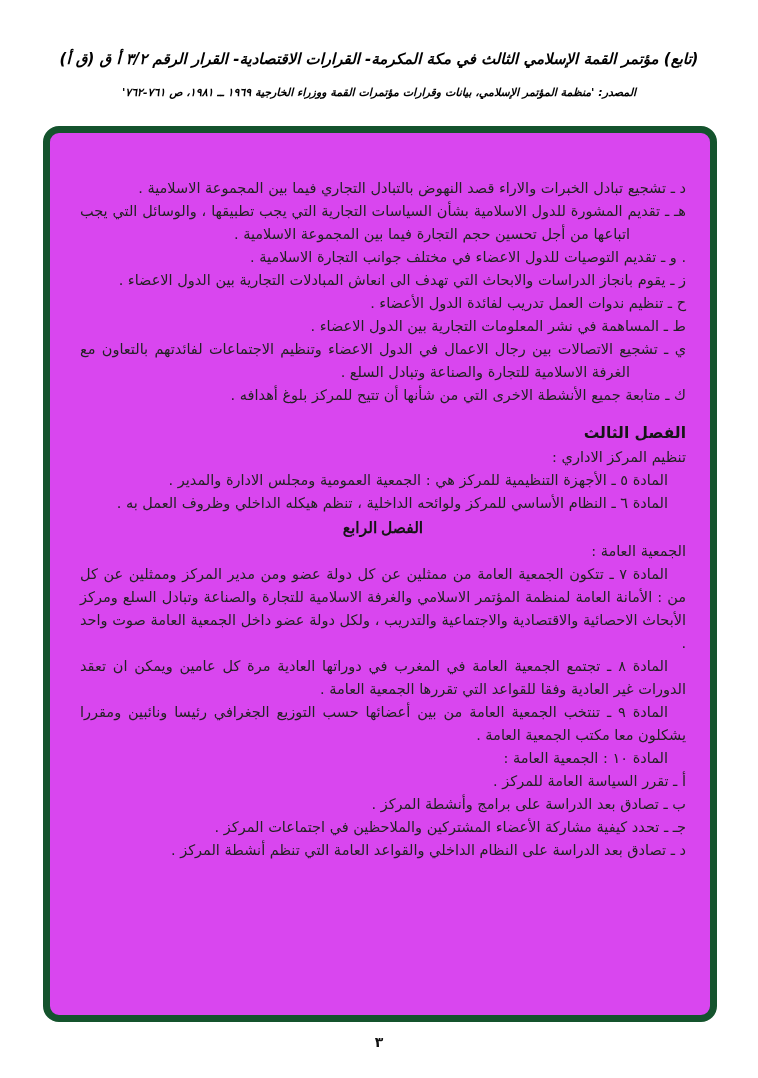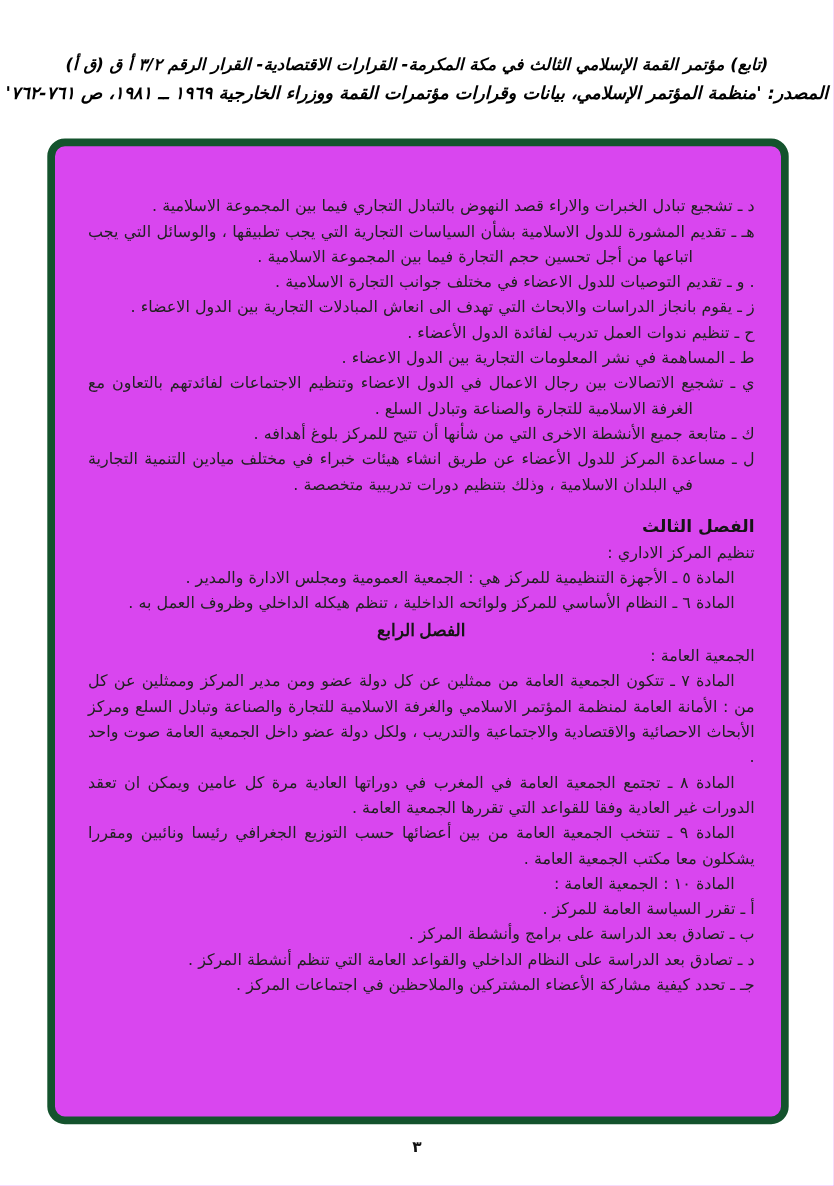--- a/index.html
+++ b/index.html
@@ -8,21 +8,21 @@
     font-family:"DejaVu Sans", sans-serif;color:#1c1c1c;
   }
   .page{position:absolute;inset:0;overflow:hidden;}
 
   
   .doc-header{
     position:absolute;top:50px;left:0;right:0;
     direction:rtl;text-align:center;color:#000;font-style:italic;
   }
   .doc-title{font-size:15px;font-weight:bold;white-space:nowrap;}
-  .doc-source{margin-top:7px;font-size:16px;font-weight:bold;white-space:nowrap;}
+  .doc-source{margin-top:18px;font-size:11px;font-weight:bold;white-space:nowrap;}
 
   
   .frame{
     position:absolute;left:43px;top:126px;width:674px;height:896px;
     border:7px solid #14532d;border-radius:16px;box-sizing:border-box;
     background:#d946ef;overflow:hidden;
   }
 
   
   .content{
@@ -77,38 +77,37 @@
     <div class="content" dir="rtl">
 
       <p class="clause">د ـ تشجيع تبادل الخبرات والاراء قصد النهوض بالتبادل التجاري فيما بين المجموعة الاسلامية .</p>
       <p class="clause">هـ ـ تقديم المشورة للدول الاسلامية بشأن السياسات التجارية التي يجب تطبيقها ، والوسائل التي يجب اتباعها من أجل تحسين حجم التجارة فيما بين المجموعة الاسلامية .</p>
       <p class="clause">. و ـ تقديم التوصيات للدول الاعضاء في مختلف جوانب التجارة الاسلامية .</p>
       <p class="clause">ز ـ يقوم بانجاز الدراسات والابحاث التي تهدف الى انعاش المبادلات التجارية بين الدول الاعضاء .</p>
       <p class="clause">ح ـ تنظيم ندوات العمل تدريب لفائدة الدول الأعضاء .</p>
       <p class="clause">ط ـ المساهمة في نشر المعلومات التجارية بين الدول الاعضاء .</p>
       <p class="clause">ي ـ تشجيع الاتصالات بين رجال الاعمال في الدول الاعضاء وتنظيم الاجتماعات لفائدتهم بالتعاون مع الغرفة الاسلامية للتجارة والصناعة وتبادل السلع .</p>
       <p class="clause mt-k">ك ـ متابعة جميع الأنشطة الاخرى التي من شأنها أن تتيح للمركز بلوغ أهدافه .</p>
-      <p class="clause mt-l">ل ـ مساعدة المركز للدول الأعضاء عن طريق انشاء هيئات خبراء في مختلف ميادين التنمية التجارية في البلدان الاسلامية ، وذلك بتنظيم دورات تدريبية متخصصة .</p>
 
       <h3 class="chapter-heading mt-h3">الفصل الثالث</h3>
       <p class="intro mt-i3">تنظيم المركز الاداري :</p>
       <p class="article mt-a5">المادة ٥ ـ الأجهزة التنظيمية للمركز هي : الجمعية العمومية ومجلس الادارة والمدير .</p>
       <p class="article mt-a6">المادة ٦ ـ النظام الأساسي للمركز ولوائحه الداخلية ، تنظم هيكله الداخلي وظروف العمل به .</p>
 
       <h3 class="chapter-heading mt-h4">الفصل الرابع</h3>
       <p class="intro mt-i4">الجمعية العامة :</p>
       <p class="article mt-a7">المادة ٧ ـ تتكون الجمعية العامة من ممثلين عن كل دولة عضو ومن مدير المركز وممثلين عن كل من : الأمانة العامة لمنظمة المؤتمر الاسلامي والغرفة الاسلامية للتجارة والصناعة وتبادل السلع ومركز الأبحاث الاحصائية والاقتصادية والاجتماعية والتدريب ، ولكل دولة عضو داخل الجمعية العامة صوت واحد .</p>
       <p class="article mt-a8">المادة ٨ ـ تجتمع الجمعية العامة في المغرب في دوراتها العادية مرة كل عامين ويمكن ان تعقد الدورات غير العادية وفقا للقواعد التي تقررها الجمعية العامة .</p>
       <p class="article mt-a9">المادة ٩ ـ تنتخب الجمعية العامة من بين أعضائها حسب التوزيع الجغرافي رئيسا ونائبين ومقررا يشكلون معا مكتب الجمعية العامة .</p>
       <p class="article mt-a10">المادة ١٠ : الجمعية العامة :</p>
 
       <p class="clause mt-sub">أ ـ تقرر السياسة العامة للمركز .</p>
       <p class="clause mt-subn">ب ـ تصادق بعد الدراسة على برامج وأنشطة المركز .</p>
+      <p class="clause mt-subn">جـ ـ تحدد كيفية مشاركة الأعضاء المشتركين والملاحظين في اجتماعات المركز .</p>
       <p class="clause mt-subn">د ـ تصادق بعد الدراسة على النظام الداخلي والقواعد العامة التي تنظم أنشطة المركز .</p>
-      <p class="clause mt-subn">جـ ـ تحدد كيفية مشاركة الأعضاء المشتركين والملاحظين في اجتماعات المركز .</p>
 
     </div>
   </div>
 
   <footer class="page-footer">
     <span class="page-number">٣</span>
   </footer>
 
 </div>
 

